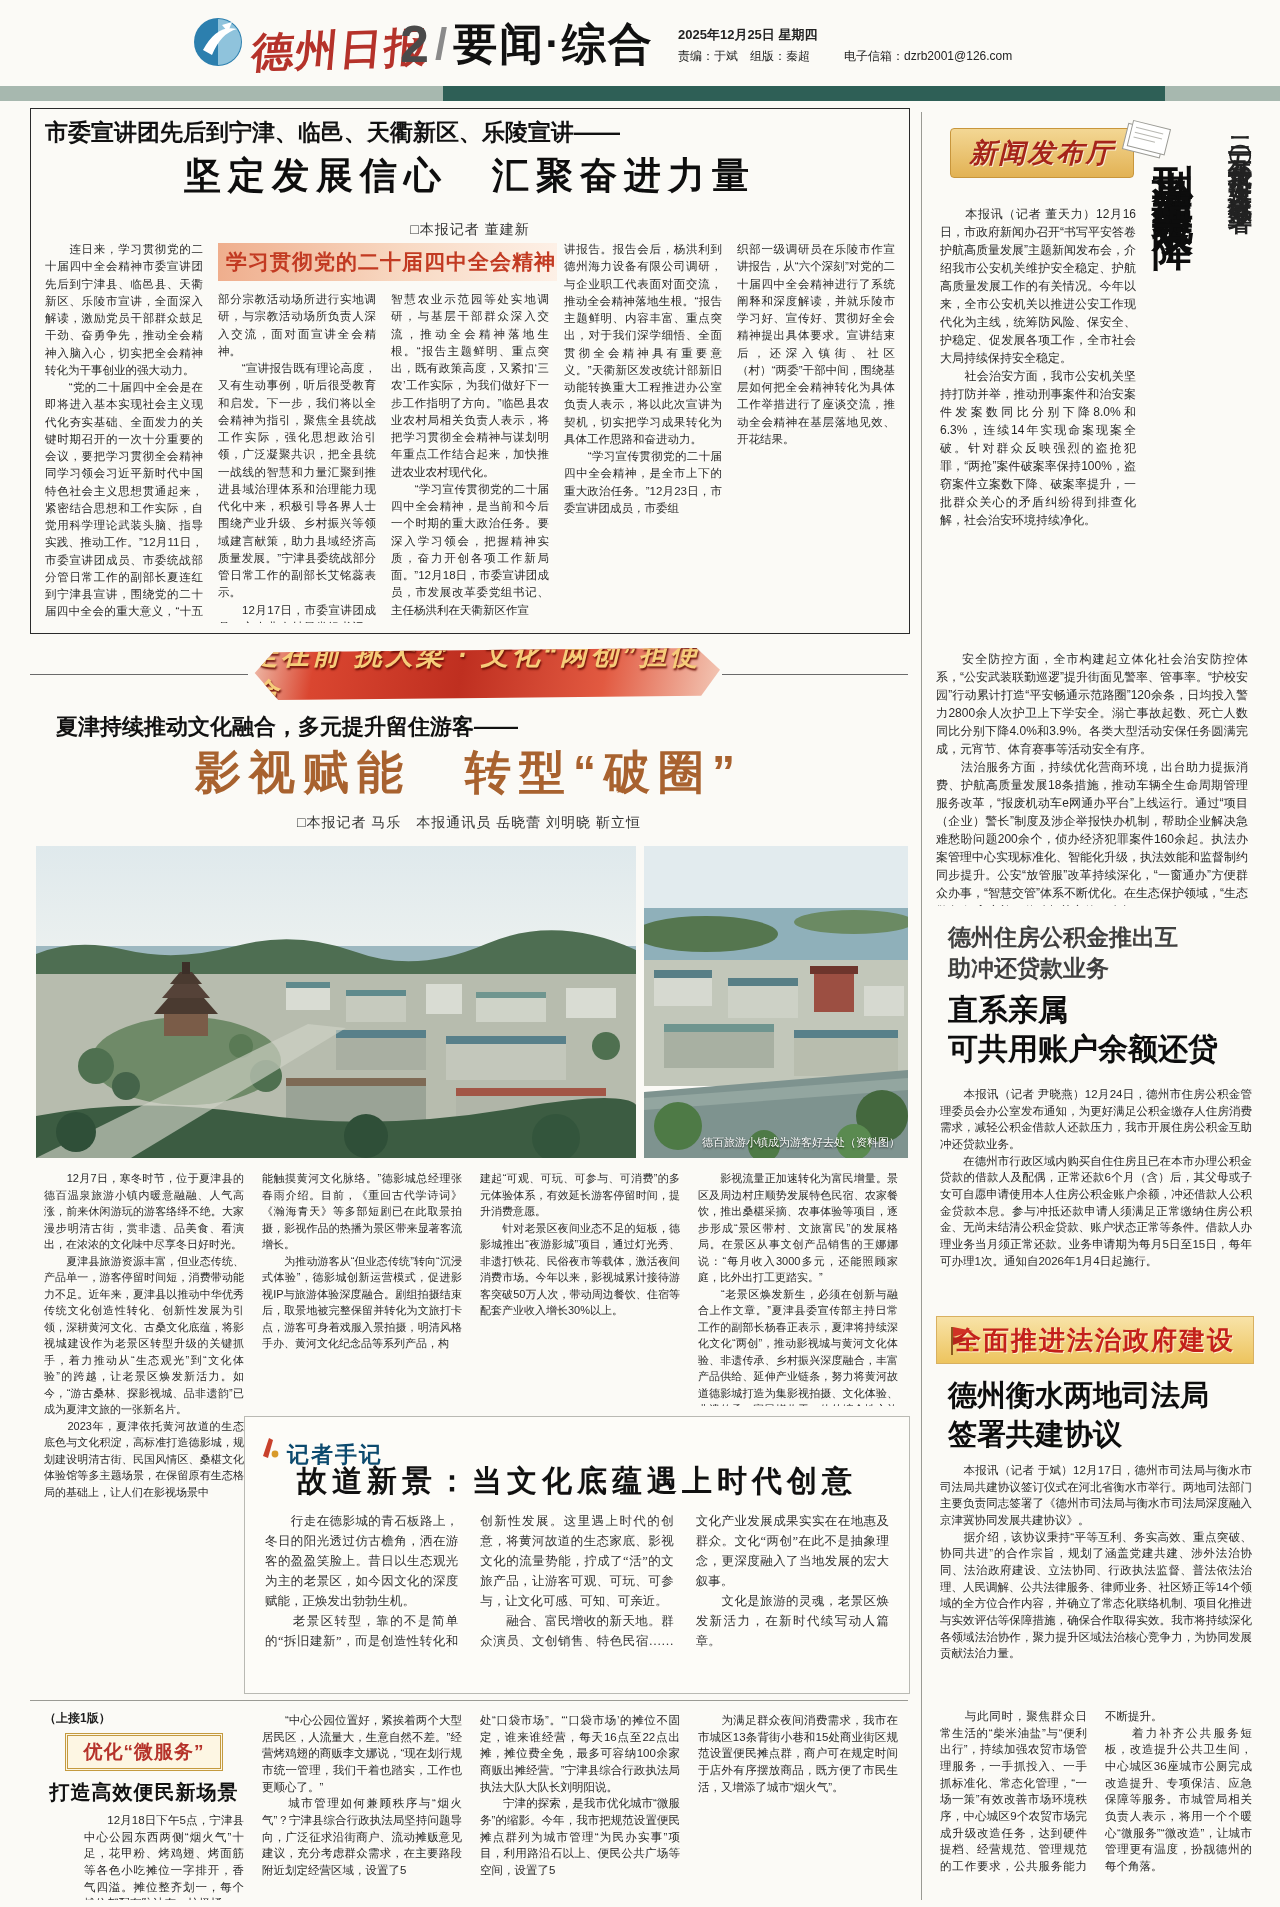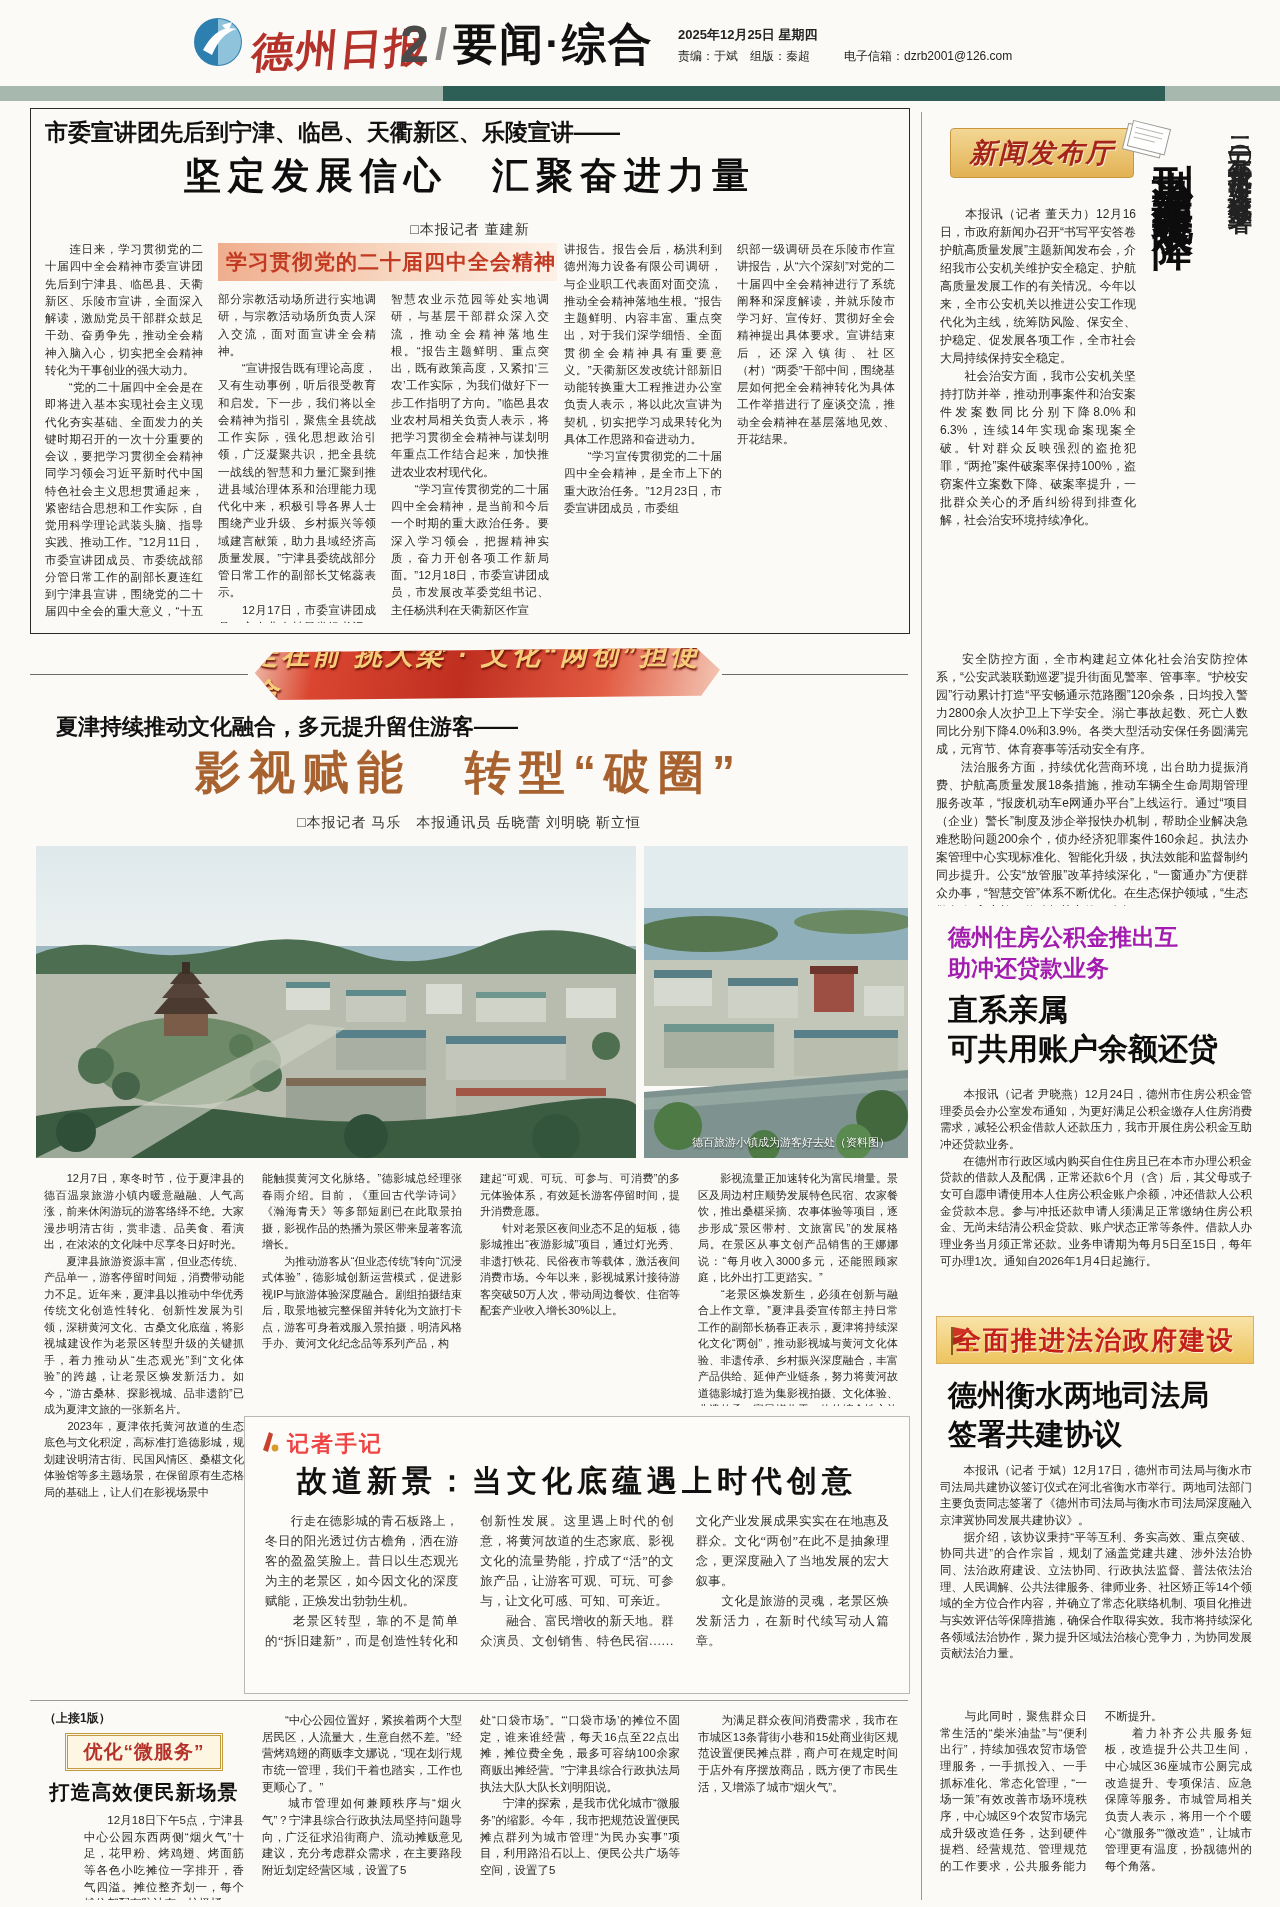--- a/index.html
+++ b/index.html
@@ -25,44 +25,44 @@
               font-weight:900;font-size:21px;display:flex;align-items:center;padding-left:8px;letter-spacing:1px;}
   
   .ribbon{background:linear-gradient(100deg,#f0c4b2 0%,#da4630 14%,#bf2f20 45%,#e25a41 75%,#f3c8b6 100%);
           clip-path:polygon(1% 48%,5% 8%,95% 0%,100% 42%,96% 92%,6% 100%);
           display:flex;align-items:center;justify-content:center;}
   .ribbon span{color:#f6cd7a;font-weight:900;font-size:28px;font-style:italic;letter-spacing:3px;
                text-shadow:1px 2px 2px #6d1007;}
   .cult-head{font-size:46px;font-weight:900;color:#a8622f;letter-spacing:8px;text-align:center;}
   .cult-col{font-size:11px;line-height:1.5;}
   .rule{background:#6a6a6a;height:1px;}
-  .photo-caption{position:absolute;right:18px;bottom:8px;color:#ffffff;font-size:11px;
+  .photo-caption{position:absolute;right:8px;bottom:8px;color:#ffffff;font-size:11px;
                  text-shadow:0 1px 2px rgba(0,0,0,.8);}
   
   .note-box{border:1px solid #b9b9b3;background:#fdfcf8;}
-  .note-label{color:#ef4444;font-weight:900;font-size:22px;letter-spacing:2px;}
+  .note-label{color:#0c4a6e;font-weight:900;font-size:22px;letter-spacing:2px;margin-top:11px;}
   .note-head{font-family:"Liberation Serif","DejaVu Serif",serif;font-weight:900;font-size:30px;
              letter-spacing:5px;text-align:center;color:#111;}
   .note-body{font-family:"Liberation Serif","DejaVu Serif",serif;font-size:12.5px;line-height:1.6;
              column-count:3;column-gap:22px;color:#333;}
   
   .svc-col{font-size:11.5px;line-height:1.45;}
   .svc-label{border:3px double #c49a3f;background:#fdf6e3;color:#b5322a;font-weight:900;font-size:19px;
              display:flex;align-items:center;justify-content:center;letter-spacing:1px;}
   .svc-head{font-size:20px;font-weight:900;color:#111;letter-spacing:1px;}
   
   .press-box{background:linear-gradient(180deg,#f3d794,#e2b254);border:1px solid #c8963c;border-radius:4px;
              display:flex;align-items:center;justify-content:center;}
   .press-box span{font-weight:900;font-style:italic;font-size:27px;letter-spacing:2px;
                   color:#a5241a;text-shadow:1px 1px 0 #f8ecd2;}
   .vert{writing-mode:vertical-rl;text-orientation:upright;}
   .v-kicker{font-size:24px;font-weight:900;color:#222;letter-spacing:5px;}
   .v-head{font-size:41px;font-weight:900;color:#0d0d0d;letter-spacing:6px;}
   .side-txt{font-size:12px;line-height:1.5;}
-  .house-kicker{font-size:23px;font-weight:900;line-height:1.35;color:#a21caf;}
+  .house-kicker{font-size:23px;font-weight:900;line-height:1.35;color:#404040;}
   .house-head{font-size:30px;font-weight:900;line-height:1.3;color:#0d0d0d;}
   .law-banner{background:linear-gradient(180deg,#f8e3a8,#edc45e);border:1px solid #d8b060;
               display:flex;align-items:center;justify-content:center;position:relative;overflow:hidden;}
   .law-banner span{color:#c3201b;font-weight:900;font-size:26px;letter-spacing:2px;
                    text-shadow:1px 1px 0 #fff3d0;}
   .jud-head{font-size:29px;font-weight:900;line-height:1.35;color:#0d0d0d;}
   .two-col{column-count:2;column-gap:18px;}
   .vrule{position:absolute;width:1px;background:#9a9a94;}
 </style>
 </head>

